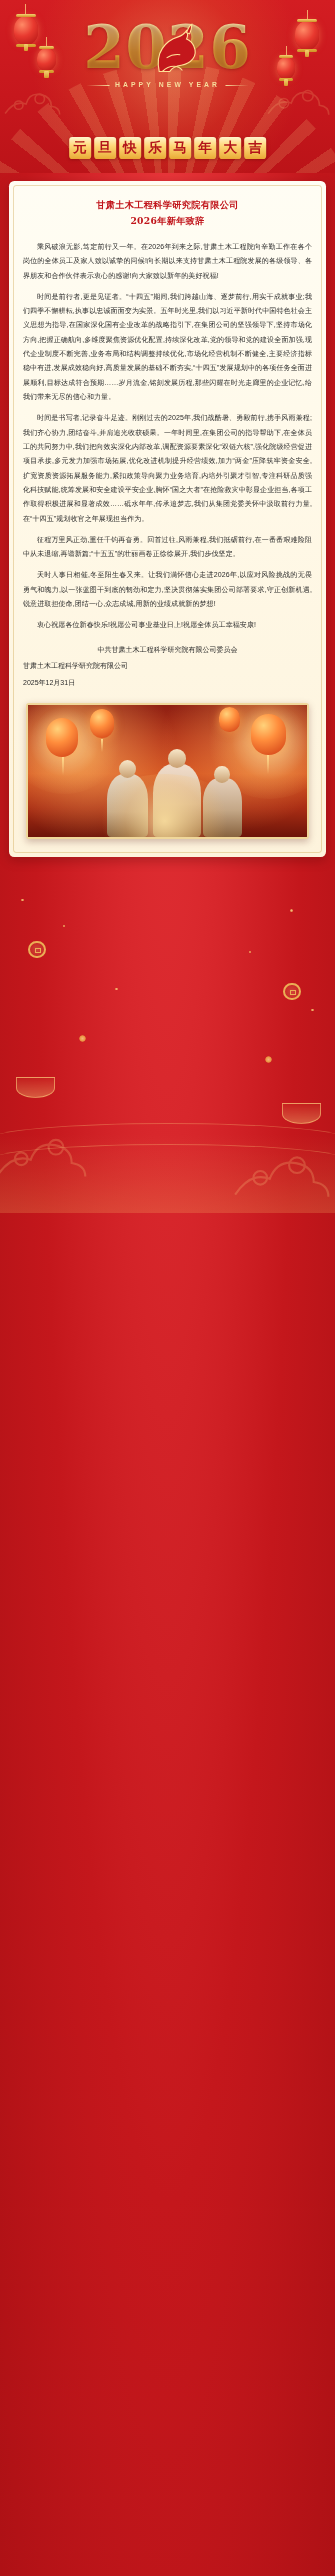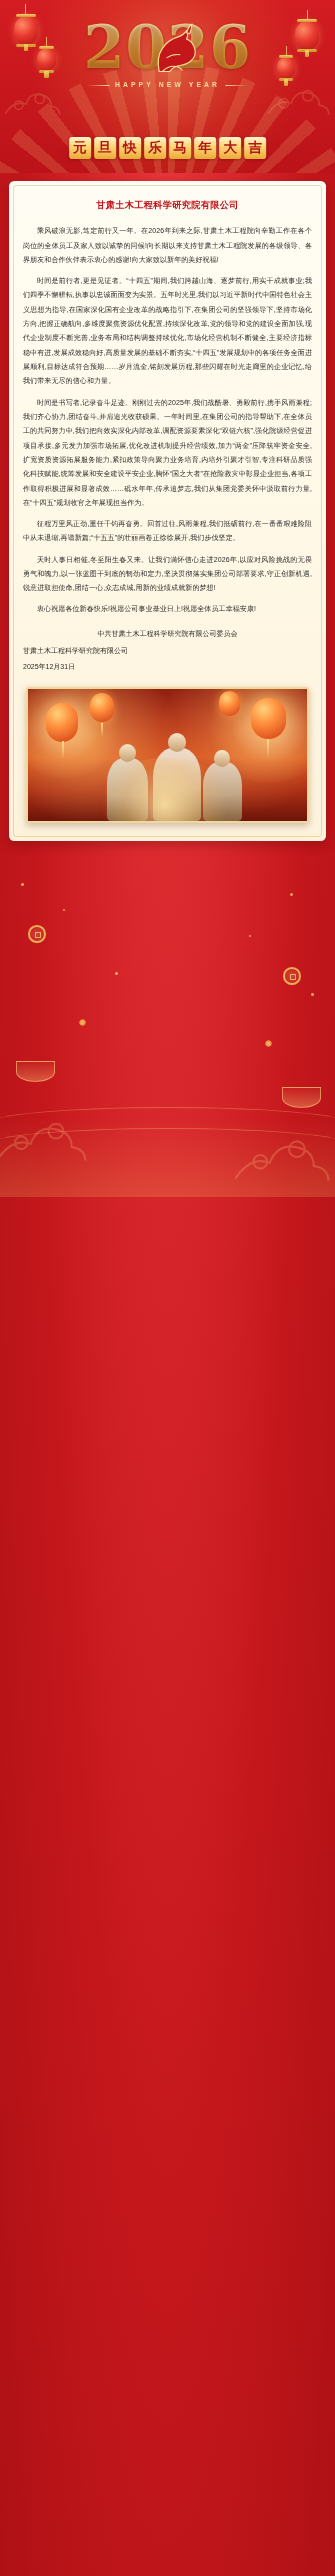--- a/index.html
+++ b/index.html
@@ -391,20 +391,21 @@
       <div class="tb-char">大</div>
       <div class="tb-char">吉</div>
     </div>
   </div>
 
   <div class="card-wrap">
     <div class="card">
 
       <h1 class="doc-title">
         <span>甘肃土木工程科学研究院有限公司</span>
+        <span>2026年新年致辞</span>
       </h1>
 
       <div class="doc-body">
         <p>乘风破浪无影,笃定前行又一年。在2026年到来之际,甘肃土木工程院向辛勤工作在各个岗位的全体员工及家人致以诚挚的问候!向长期以来支持甘肃土木工程院发展的各级领导、各界朋友和合作伙伴表示衷心的感谢!向大家致以新年的美好祝福!</p>
         <p>时间是前行者,更是见证者。“十四五”期间,我们跨越山海、逐梦前行,用实干成就事业;我们四季不懈耕耘,执事以忠诚面面变为实景。五年时光里,我们以习近平新时代中国特色社会主义思想为指导,在国家深化国有企业改革的战略指引下,在集团公司的坚强领导下,坚持市场化方向,把握正确航向,多维度聚焦资源优化配置,持续深化改革,党的领导和党的建设全面加强,现代企业制度不断完善,业务布局和结构调整持续优化,市场化经营机制不断健全,主要经济指标稳中有进,发展成效稳向好,高质量发展的基础不断夯实,“十四五”发展规划中的各项任务全面进展顺利,目标达成符合预期……岁月流金,铭刻发展历程,那些闪耀在时光走廊里的企业记忆,给我们带来无尽的信心和力量。</p>
         <p>时间是书写者,记录奋斗足迹。刚刚过去的2025年,我们战酷暑、勇毅前行,携手风雨兼程;我们齐心协力,团结奋斗,并肩追光收获硕果。一年时间里,在集团公司的指导帮助下,在全体员工的共同努力中,我们把向效实深化内部改革,调配资源要素深化“双链六核”,强化院级经营促进项目承接,多元发力加强市场拓展,优化改进机制提升经营绩效,加力“两金”压降筑牢资金安全,扩宽资质资源拓展服务能力,紧扣政策导向聚力业务培育,内培外引聚才引智,专注科研品质强化科技赋能,统筹发展和安全建设平安企业,胸怀“国之大者”在抢险救灾中彰显企业担当,各项工作取得积极进展和显著成效……砥水年年,传承追梦志,我们从集团党委关怀中汲取前行力量,在“十四五”规划收官之年展现担当作为。</p>
         <p>征程万里风正劲,重任千钧再奋勇。回首过往,风雨兼程,我们抵砺前行,在一番番艰难险阻中从未退缩,再谱新篇;“十五五”的壮丽画卷正徐徐展开,我们步伐坚定。</p>
         <p>天时人事日相催,冬至阳生春又来。让我们满怀信心走进2026年,以应对风险挑战的无畏勇气和魄力,以一张蓝图干到底的韧劲和定力,坚决贯彻落实集团公司部署要求,守正创新机遇,锐意进取担使命,团结一心,众志成城,用新的业绩成就新的梦想!</p>
         <p>衷心祝愿各位新春快乐!祝愿公司事业基业日上!祝愿全体员工幸福安康!</p>
       </div>

